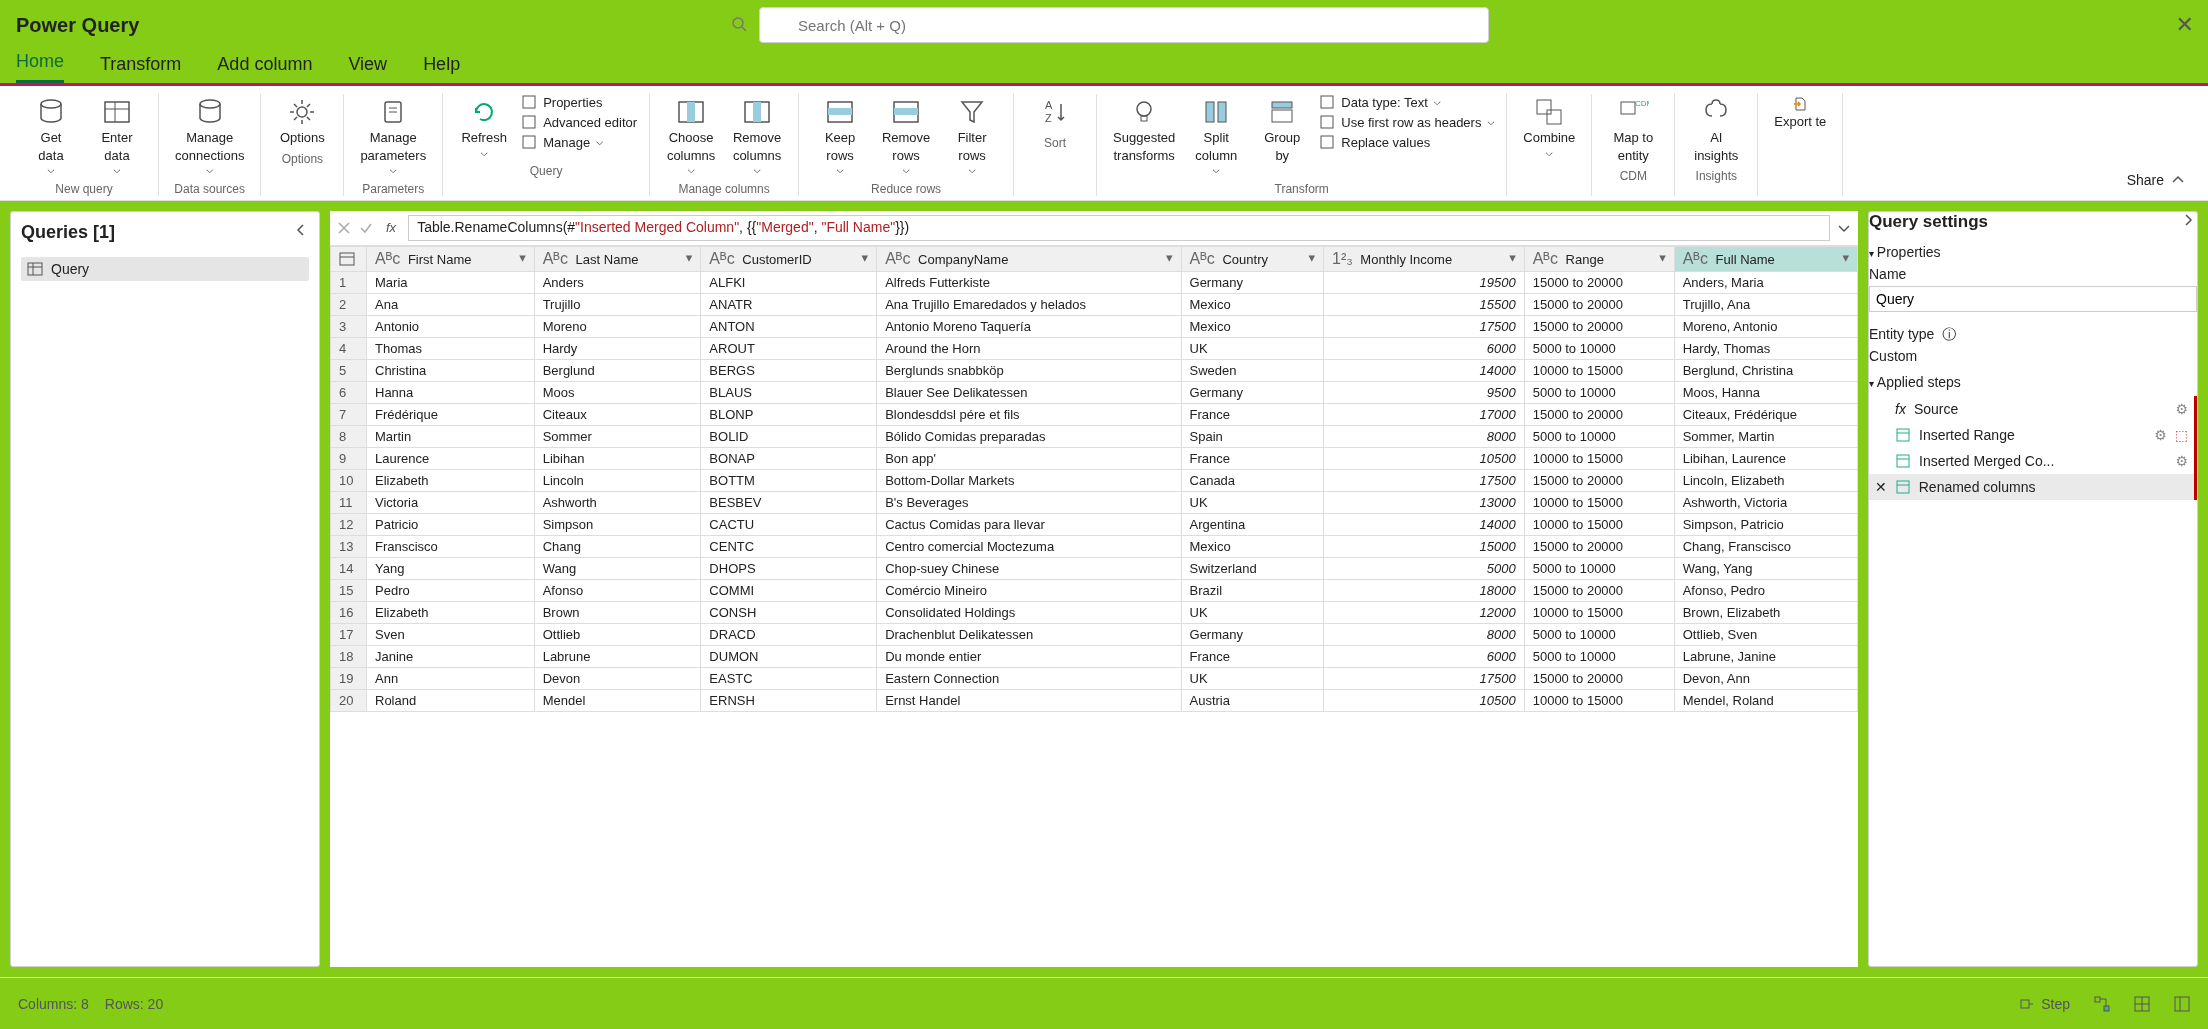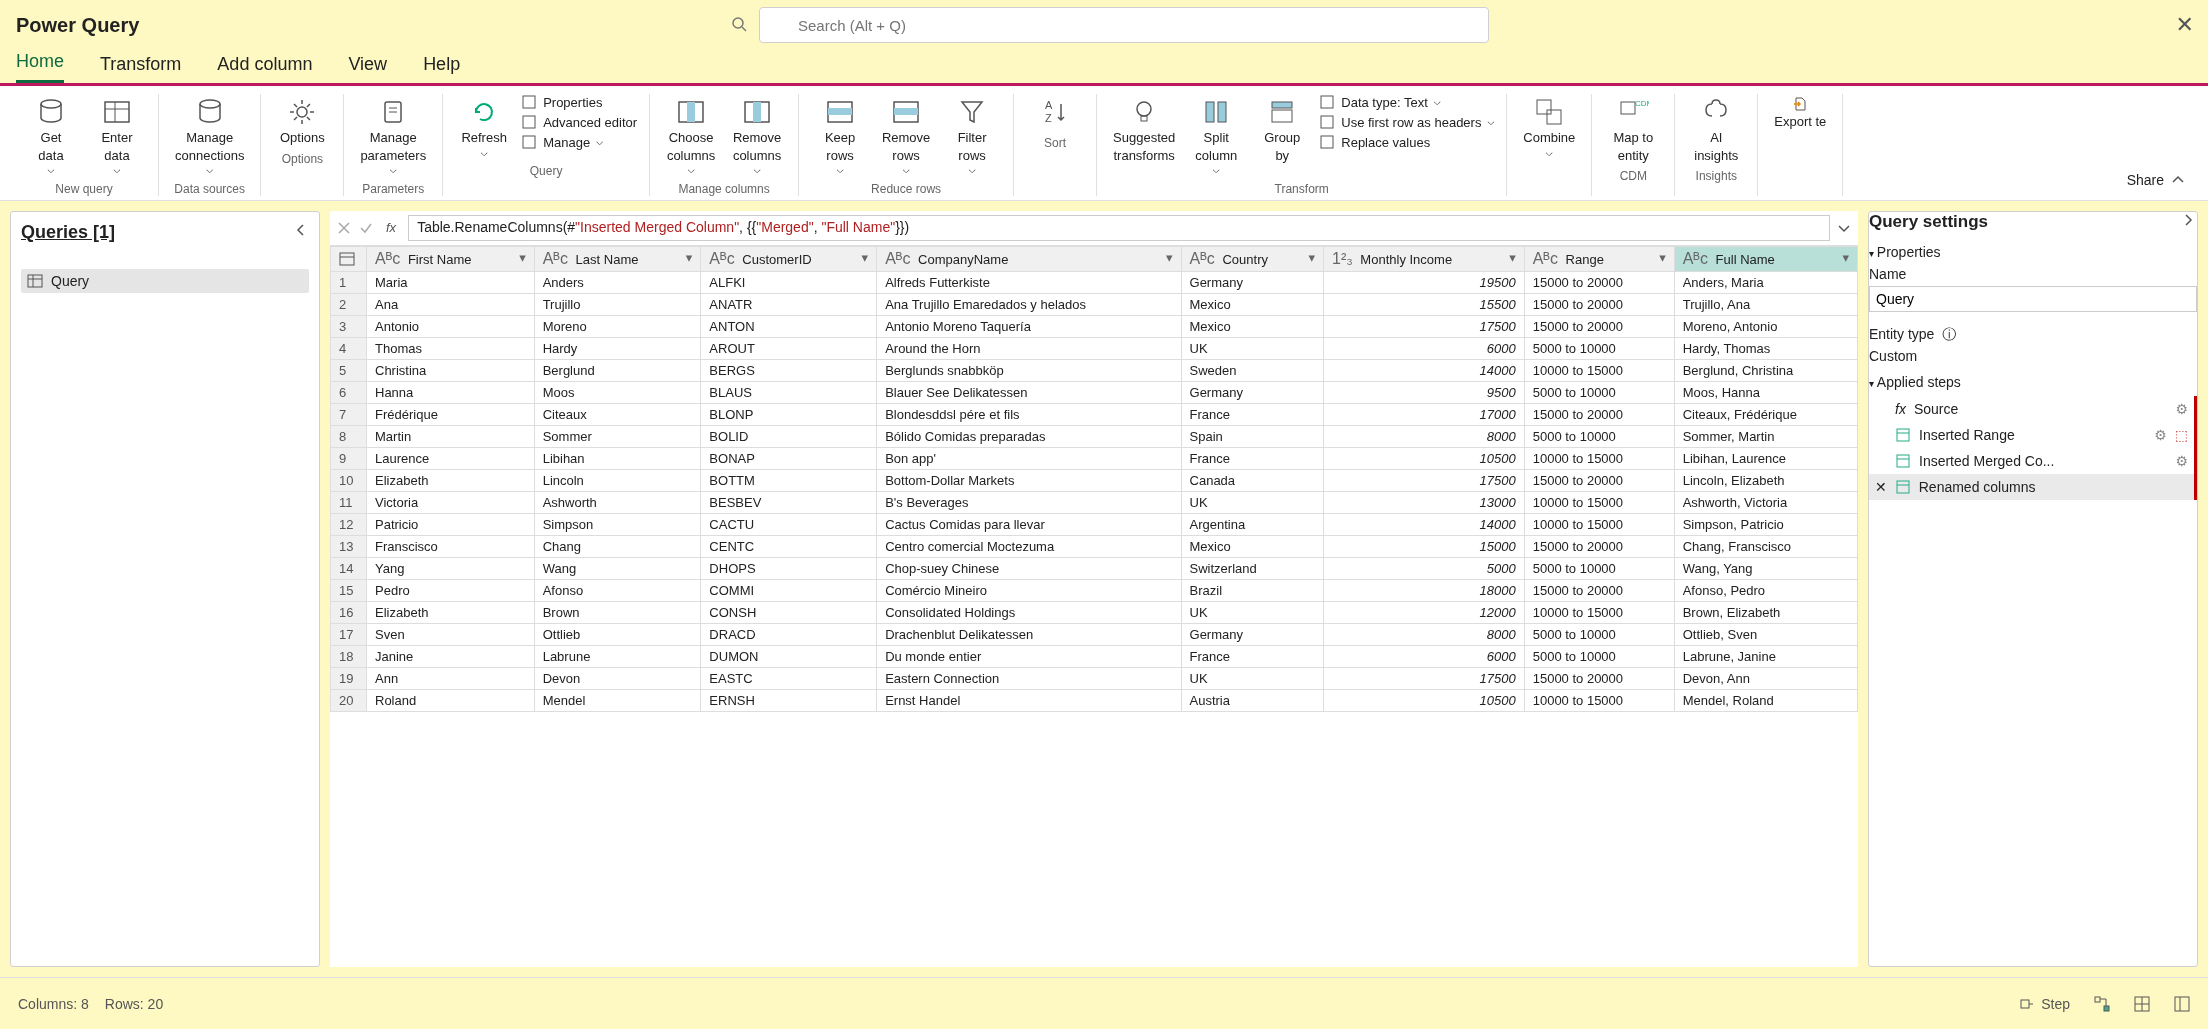--- a/index.html
+++ b/index.html
@@ -1,17 +1,17 @@
 <!DOCTYPE html>
 <html><head>
 <meta charset="utf-8">
 <style>
 *{box-sizing:border-box;margin:0;padding:0;font-family:"Segoe UI",Arial,sans-serif;}
 body{background:#f5f5f5;font-size:13px;color:#222;overflow:hidden;}
-.app{width:2208px;height:1029px;background:#fef9c3;display:flex;flex-direction:column;}
+.app{width:2208px;height:1029px;background:#84cc16;display:flex;flex-direction:column;}
 .titlebar{height:50px;display:flex;align-items:center;padding:0 16px;}
 .title{font-size:20px;font-weight:600;}
 .search-wrap{flex:0 0 730px;margin-left:auto;margin-right:auto;position:absolute;left:50%;transform:translateX(-50%);padding-left:40px;}
 .search{width:730px;height:36px;border:1px solid #d0d0d0;border-radius:4px;background:#fff;padding:0 12px 0 38px;font-size:15px;color:#666;}
 .search-icon{position:absolute;left:12px;top:9px;}
 .close-x{position:absolute;right:14px;top:12px;font-size:22px;color:#555;}
 .tabs{display:flex;gap:36px;padding:0 16px;border-bottom:3px solid #be185d;height:36px;align-items:flex-end;}
 .tab{padding-bottom:8px;font-size:18px;cursor:pointer;}
 .tab.active{border-bottom:3px solid #0f6b3f;color:#0f6b3f;font-weight:400;}
 .ribbon{background:#fff;padding:8px 10px 4px 10px;display:flex;gap:0;border-bottom:1px solid #e0e0e0;}
@@ -20,21 +20,21 @@
 .rgroup-items{display:flex;gap:8px;align-items:flex-start;}
 .ritem{display:flex;flex-direction:column;align-items:center;gap:2px;cursor:pointer;min-width:58px;text-align:center;font-size:13px;line-height:1.2;padding:2px 4px;}
 .ritem-stack{display:flex;flex-direction:column;gap:4px;align-items:flex-start;}
 .ritem-h{display:flex;align-items:center;gap:6px;font-size:13px;cursor:pointer;}
 .rgroup-label{font-size:12px;color:#666;margin-top:4px;}
 .share{margin-left:auto;display:flex;align-items:flex-end;padding:0 12px 8px 12px;gap:6px;font-size:14px;}
 .icon32{width:32px;height:32px;}
 .icon16{width:16px;height:16px;flex-shrink:0;}
 .main{flex:1;display:flex;padding:10px;gap:10px;overflow:hidden;}
 .queries{width:310px;background:#fff;border:1px solid #d0d0d0;border-radius:3px;padding:10px;}
-.queries-hdr{display:flex;align-items:flex-start;justify-content:space-between;font-size:18px;font-weight:600;margin-bottom:26px;text-decoration:underline;}
+.queries-hdr{display:flex;align-items:flex-start;justify-content:space-between;font-size:18px;font-weight:600;margin-bottom:14px;}
 .qitem{display:flex;align-items:center;gap:8px;padding:4px 6px;background:#e5e5e5;border-radius:2px;font-size:14px;}
 .center{flex:1;display:flex;flex-direction:column;overflow:hidden;background:#fff;}
 .formula{display:flex;align-items:center;gap:6px;padding:4px 6px;border-bottom:1px solid #ddd;}
 .fx{font-style:italic;color:#555;padding:0 6px;}
 .formula-input{flex:1;font-family:Consolas,monospace;font-size:14px;border:1px solid #ccc;padding:3px 8px;height:26px;background:#fff;}
 .red{color:#b02020;}
 .grid-wrap{flex:1;overflow:auto;}
 table.grid{border-collapse:collapse;width:100%;font-size:13px;}
 .grid th,.grid td{border:1px solid #ddd;padding:3px 8px;text-align:left;white-space:nowrap;}
 .grid th{background:#f0f0f0;font-weight:400;position:relative;}

